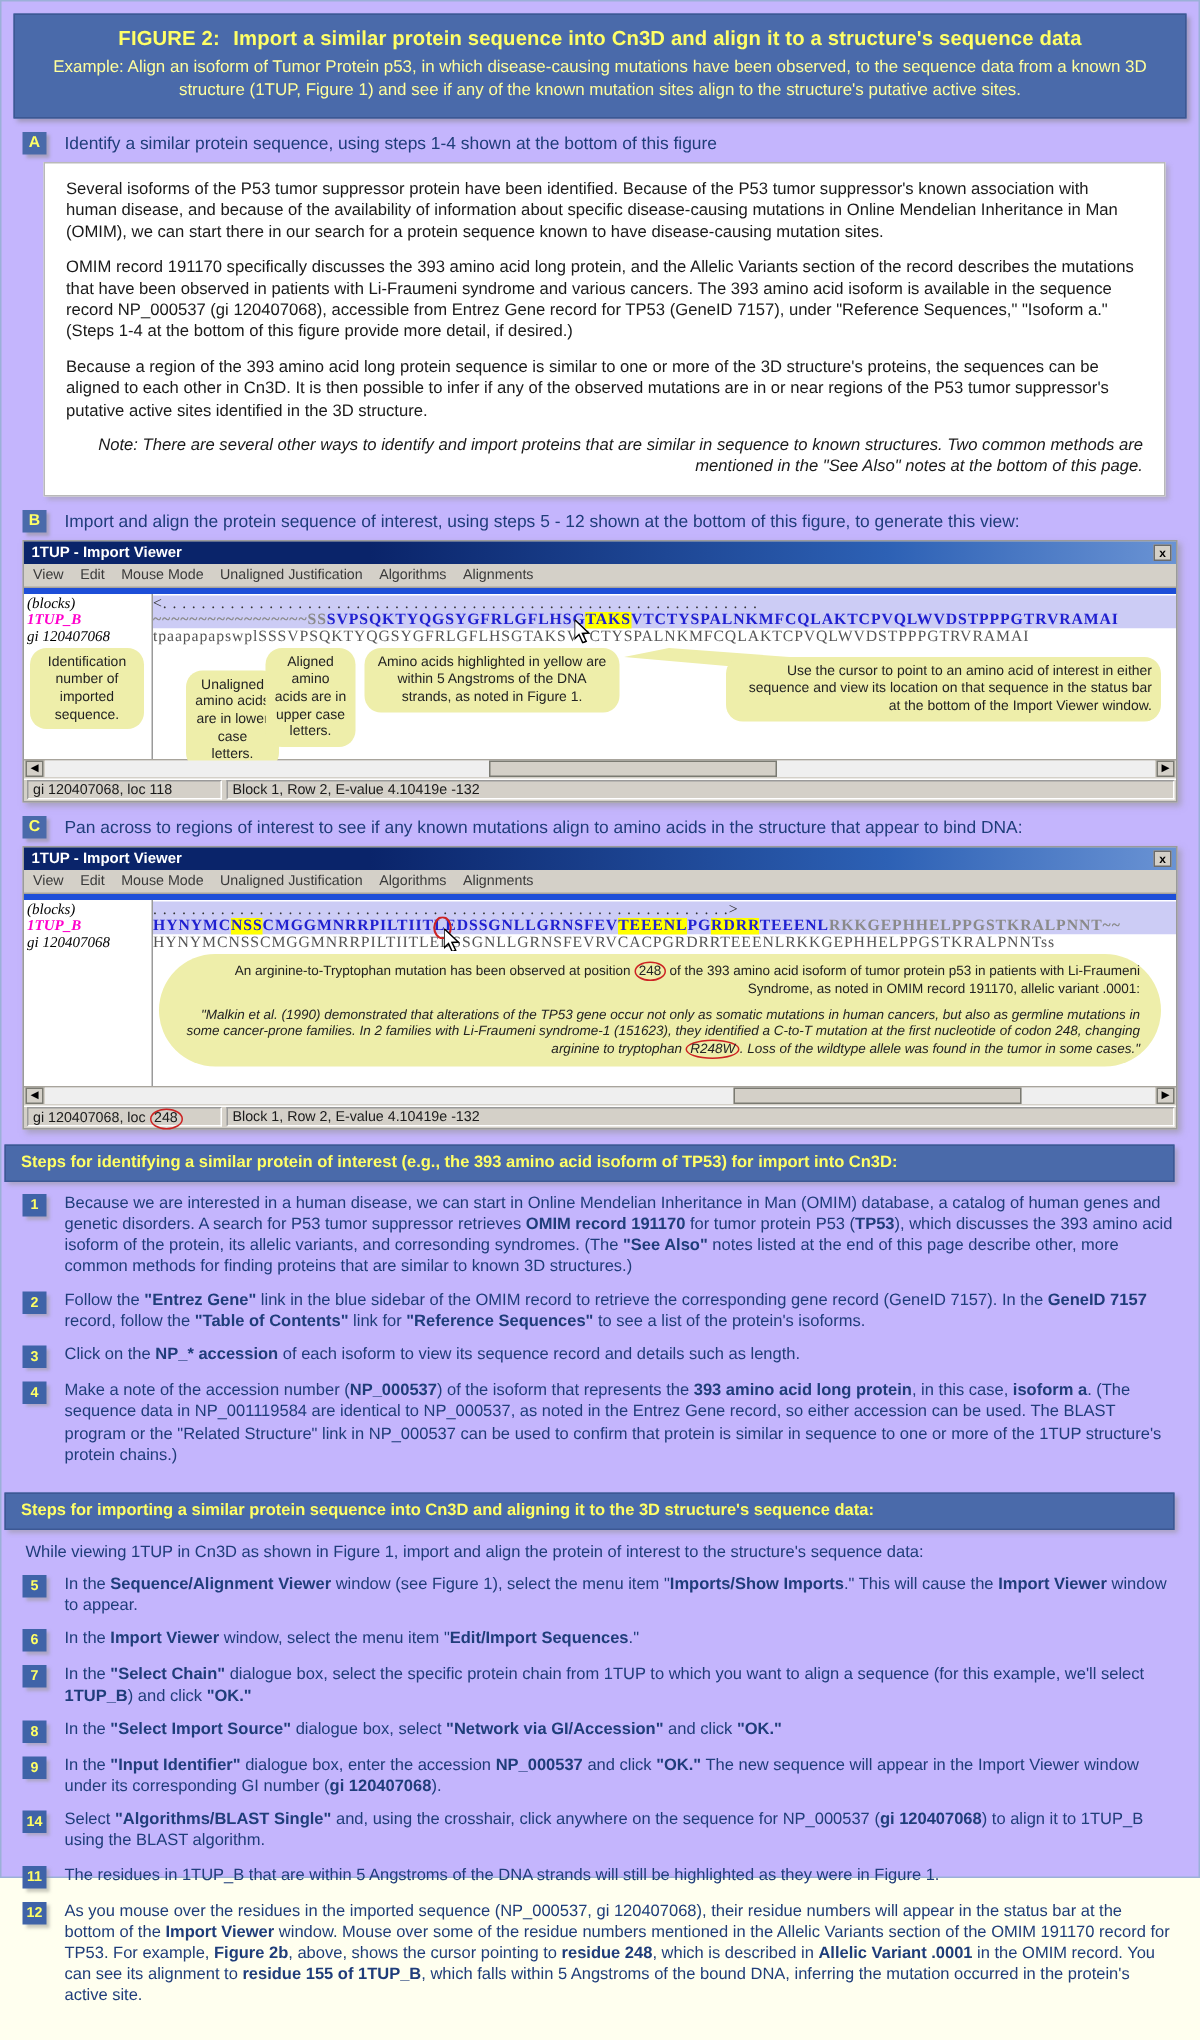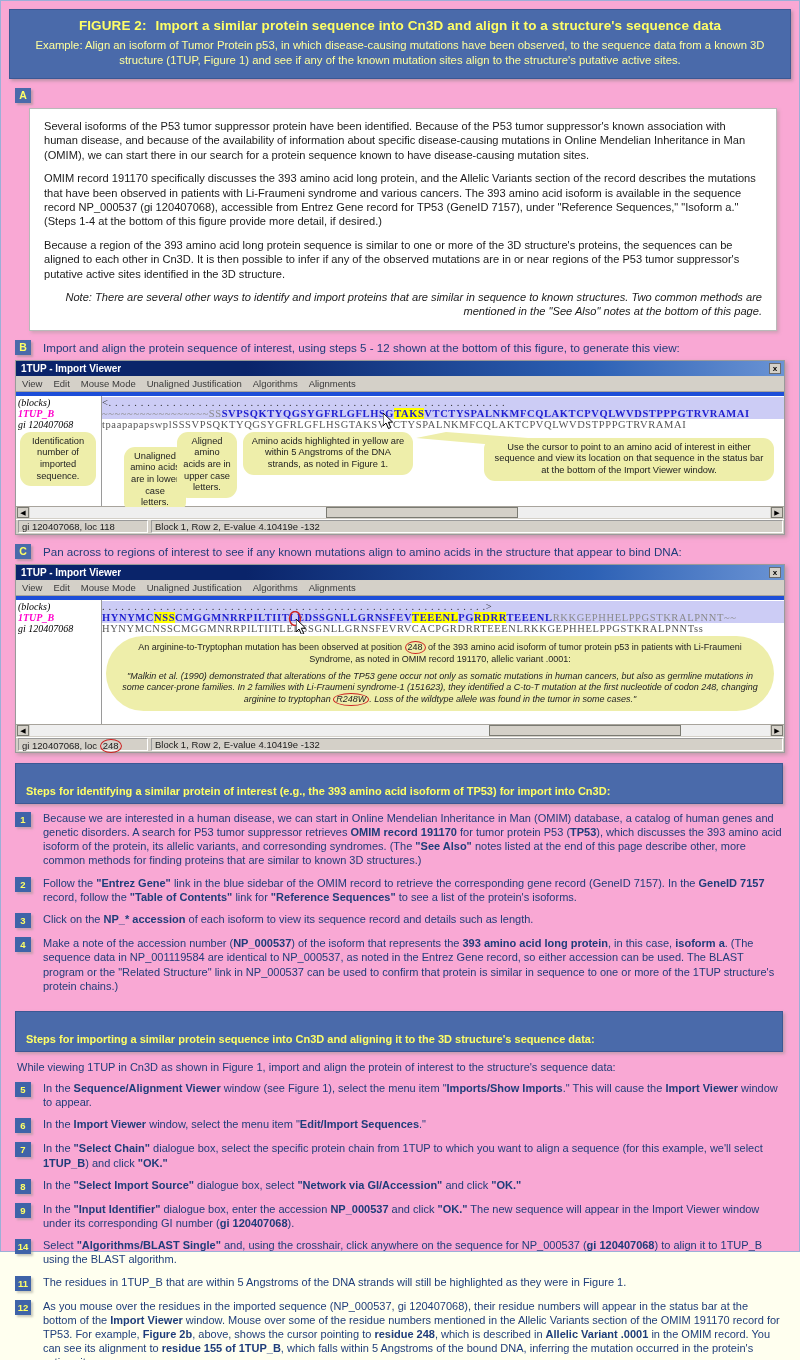--- a/index.html
+++ b/index.html
@@ -9,21 +9,21 @@
     width: 800px; height: 1360px;
     background: #ffffef;
     font-family: "Liberation Sans", sans-serif;
     font-size: 11px;
     color: #213a7a;
     overflow: hidden;
   }
   .page {
     position: relative;
     width: 800px; height: 1252px;
-    background: #f9a8d4;
+    background: #c4b5fd;
     border: 1px solid #9bb0d8;
     padding: 0;
   }
   
   .fig-banner {
     margin: 8px 8px 0 8px;
     background: #4a6aaa;
     border: 1px solid #3c5894;
     padding: 8px 14px 10px 14px;
     text-align: center;
@@ -150,21 +150,21 @@
     font-family: "Liberation Serif", serif;
     font-size: 10.5px;
     line-height: 11px;
     letter-spacing: .6px;
     padding-top: 1px;
     position: relative;
   }
   .row-blocks { background: #ccccf5; color: #333; }
   .row-chain  { background: #ccccf5; color: #2020d0; font-weight: bold; }
   .row-gi     { background: #fff; color: #555; }
-  .row-chain .gray { color: #8a8a8a; font-weight: normal; }
+  .row-chain .gray { color: #8a8a8a; font-weight: bold; }
   .hl { background: #ffff00; }
   
   .vw-callouts {
     position: relative;
     background: #fff;
     border-top: 0;
   }
   .vw-hscroll {
     height: 13px;
     background: #d4d0c8;
@@ -217,44 +217,44 @@
   .bub {
     position: absolute;
     background: #eeeeaa;
     border-radius: 11px;
     color: #222;
     font-size: 9.3px;
     line-height: 11.6px;
     text-align: center;
     padding: 4px 6px;
   }
-  .bub.left { text-align: center; }
+  .bub.left { text-align: right; }
   .bub-small { font-size: 9px; line-height: 11px; }
   
   .cursor {
     position: absolute;
     width: 11px; height: 16px;
     pointer-events: none;
   }
   
   .circ {
     border: 1.6px solid #cc2222;
     border-radius: 50%;
     padding: 0 2px;
     display: inline-block;
   }
   
   .steps-bar {
-    margin: 0 16px 0 14px;
+    margin: 0 16px 0 2px;
     background: #4a6aaa;
     border: 1px solid #3c5894;
     color: #ffff66;
     font-weight: bold;
     font-size: 11px;
-    padding: 21px 10px 6px 10px;
+    padding: 5px 10px 6px 10px;
     box-shadow: 2px 2px 3px rgba(140,140,130,.45);
   }
   .steps-intro {
     margin: 8px 20px 4px 16px;
     font-size: 11px;
     color: #1f3d7a;
     line-height: 14px;
   }
   .steps-list { margin: 7px 16px 0 14px; }
   .step {
@@ -290,20 +290,21 @@
 
   <div class="fig-banner">
     <div class="fig-title">
       <span class="lbl">FIGURE 2:</span><span>Import a similar protein sequence into Cn3D and align it to a structure's sequence data</span>
     </div>
     <div class="fig-sub">Example: Align an isoform of Tumor Protein p53, in which disease-causing mutations have been observed, to the sequence data from a known 3D structure (1TUP, Figure 1) and see if any of the known mutation sites align to the structure's putative active sites.</div>
   </div>
 
   <div class="sec-head">
     <div class="sec-badge">A</div>
+    <div class="sec-title">Identify a similar protein sequence, using steps 1-4 shown at the bottom of this figure</div>
   </div>
 
   <div class="white-box">
     <p>Several isoforms of the P53 tumor suppressor protein have been identified.  Because of the P53 tumor suppressor's known association with human disease, and because of the availability of information about specific disease-causing mutations in Online Mendelian Inheritance in Man (OMIM), we can start there in our search for a protein sequence known to have disease-causing mutation sites.</p>
     <p>OMIM record 191170 specifically discusses the 393 amino acid long protein, and the Allelic Variants section of the record describes the mutations that have been observed in patients with Li-Fraumeni syndrome and various cancers.  The 393 amino acid isoform is available in the sequence record NP_000537 (gi 120407068), accessible from Entrez Gene record for TP53 (GeneID 7157), under "Reference Sequences," "Isoform a." (Steps 1-4 at the bottom of this figure provide more detail, if desired.)</p>
     <p>Because a region of the 393 amino acid long protein sequence is similar to one or more of the 3D structure's proteins, the sequences can be aligned to each other in Cn3D.  It is then possible to infer if any of the observed mutations are in or near regions of the P53 tumor suppressor's putative active sites identified in the 3D structure.</p>
     <p class="note">Note: There are several other ways to identify and import proteins that are similar in sequence to known structures.  Two common methods are mentioned in the "See Also" notes at the bottom of this page.</p>
   </div>
 
   <div class="sec-head">

